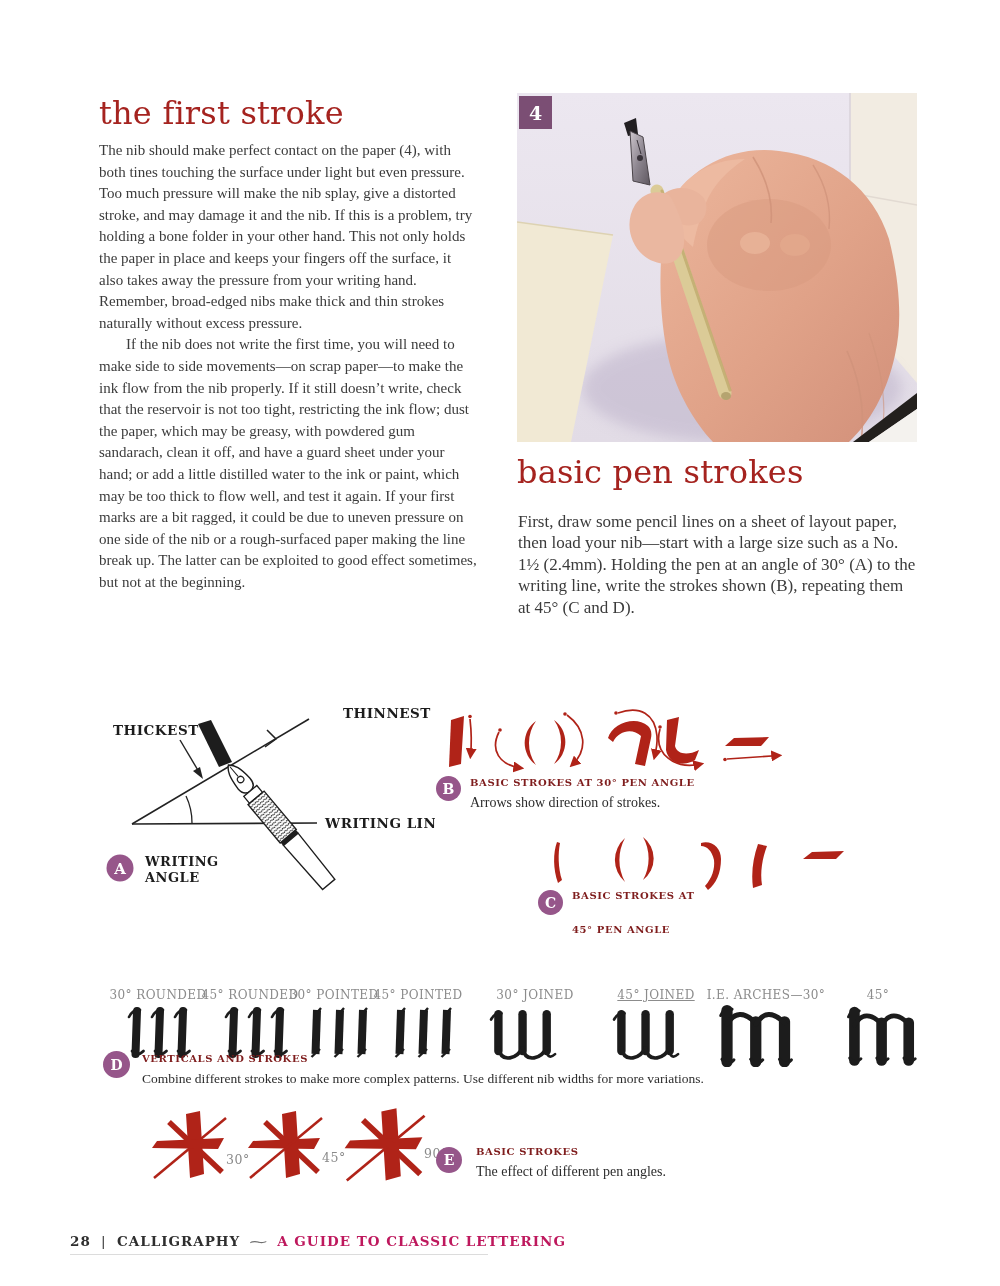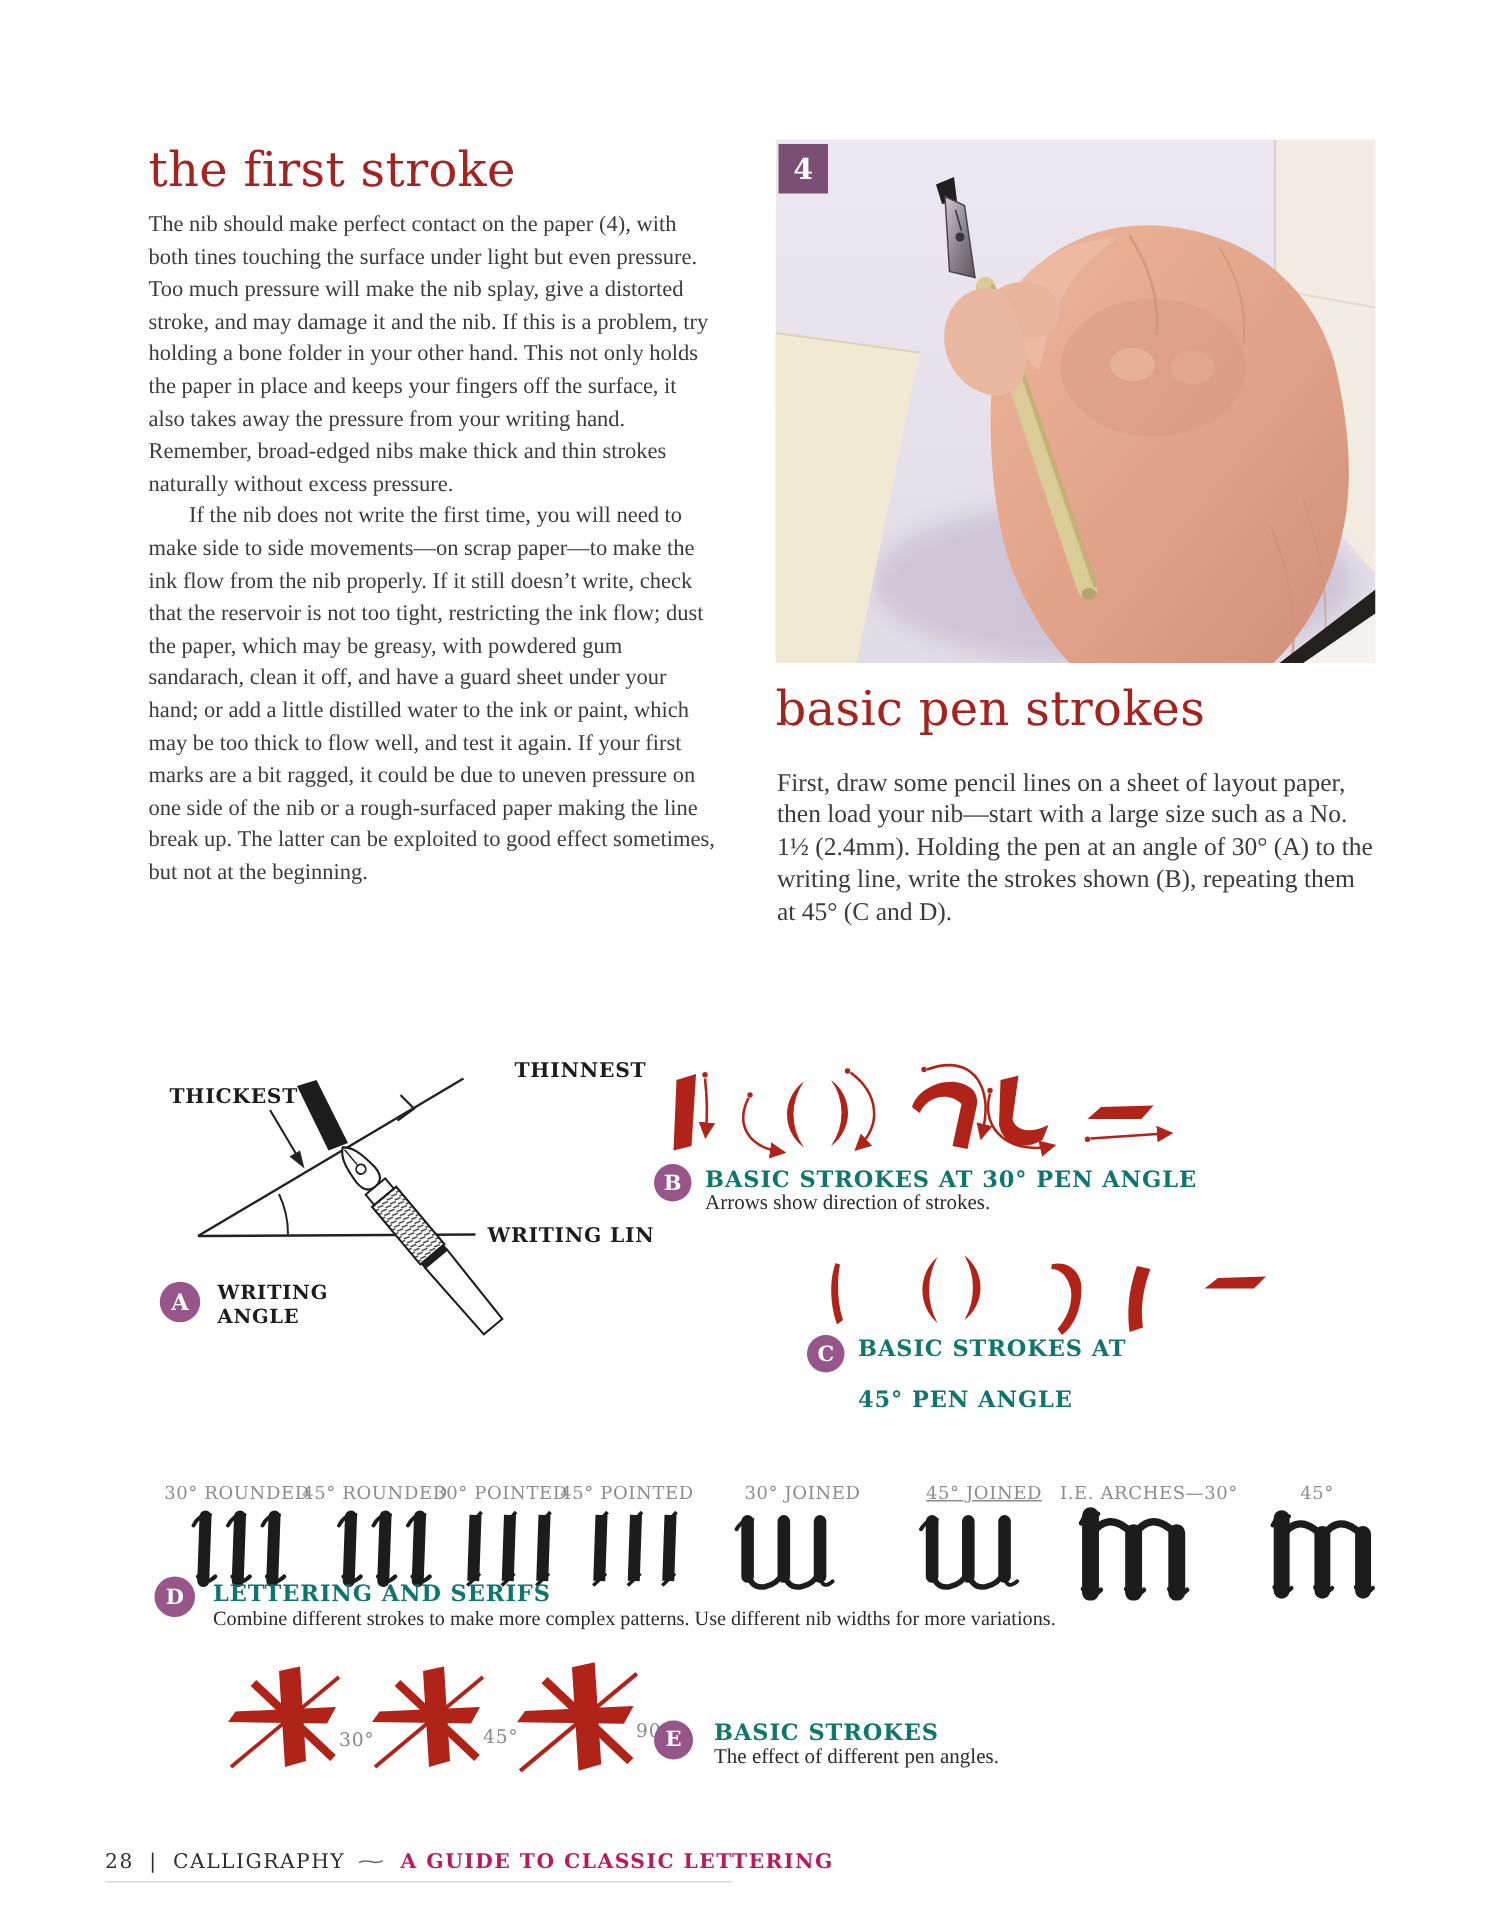--- a/index.html
+++ b/index.html
@@ -11,27 +11,27 @@
   .bodytext{width:378px;font-size:15px;line-height:21.6px;color:#3b3b3b;}
   .bodytext p{margin:0;}
   .bodytext p.indent{text-indent:27px;}
   .bodytext2{width:398px;font-size:17px;line-height:21.4px;color:#3b3b3b;}
   .step-badge{width:33px;height:33px;background:#7b4e74;color:#fff;
      font-family:"DejaVu Serif",serif;font-weight:bold;font-size:19px;
      display:flex;align-items:center;justify-content:center;}
   .round-badge{width:26px;height:26px;border-radius:50%;background:#96568a;color:#fff;
      font-family:"DejaVu Serif",serif;font-weight:bold;font-size:14px;
      display:flex;align-items:center;justify-content:center;}
-  .cap-title{font-family:"DejaVu Serif",serif;font-weight:bold;font-size:15px;
-     letter-spacing:0.6px;color:#0f766e;white-space:nowrap;}
+  .cap-title{font-family:"DejaVu Serif",serif;font-weight:bold;font-size:10px;
+     letter-spacing:0.6px;color:#7f1d1d;white-space:nowrap;}
   .cap-sub{font-family:"Liberation Serif",serif;font-size:14px;color:#2c2c2c;white-space:nowrap;}
   .col-label{position:absolute;transform:translateX(-50%);font-family:"DejaVu Serif",serif;
      font-size:12px;color:#8c8c8c;letter-spacing:0.4px;white-space:nowrap;}
   .footer{font-family:"DejaVu Serif",serif;font-size:13.5px;letter-spacing:1px;color:#2e2e2e;white-space:nowrap;}
-  .footer .bold{font-weight:normal;}
+  .footer .bold{font-weight:bold;}
   .footer .gray{color:#be185d;font-weight:bold;}
   .footer .tilde{display:inline-block;transform:scaleX(1.9);color:#6e6e6e;padding:0 7px;}
   .footer-rule{background:#dcdcdc;height:1px;}
   text.svg-slab{font-family:"DejaVu Serif",serif;font-weight:bold;font-size:13.5px;
      letter-spacing:0.5px;fill:#1c1c1c;}
   text.svg-slab-sm{font-family:"DejaVu Serif",serif;font-weight:bold;font-size:13px;
      letter-spacing:0.5px;fill:#1c1c1c;}
   text.svg-badge{font-family:"DejaVu Serif",serif;font-weight:bold;font-size:15px;fill:#ffffff;text-anchor:middle;}
   text.svg-angle{font-family:"DejaVu Serif",serif;font-size:12.5px;fill:#8a8a8a;letter-spacing:0.5px;}
 </style>
@@ -278,21 +278,21 @@
       </g>
     <g transform="translate(617,2) scale(1.25)">
         <use href="#m3"></use>
       </g>
     <g transform="translate(745,4) scale(1.18)">
         <use href="#m3"></use>
       </g>
   </svg>
 
   <div class="abs round-badge" style="left:103px;top:1051px;width:27px;height:27px;">D</div>
-  <div class="abs cap-title" style="left:142px;top:1053px;">LETTERING AND SERIFS</div>
+  <div class="abs cap-title" style="left:142px;top:1053px;">VERTICALS AND STROKES</div>
   <div class="abs cap-sub" style="left:142px;top:1071px;font-size:13.5px;">Combine different strokes to make more complex patterns. Use different nib widths for more variations.</div>
 
   <svg class="abs" style="left:150px;top:1102px;" width="300" height="92" viewBox="0 0 300 92">
     <defs>
       <g id="star" stroke="#b02318">
         <polygon points="-8,-32 6,-35 10,28 -4,32" fill="#b02318" stroke="none"></polygon>
         <polygon points="-42,2 -37,-5 30,-8 24,3" fill="#b02318" stroke="none"></polygon>
         <line x1="-25" y1="-24" x2="28" y2="26" stroke-width="5.5"></line>
         <line x1="32" y1="-28" x2="-40" y2="32" stroke-width="2.5"></line>
       </g>

